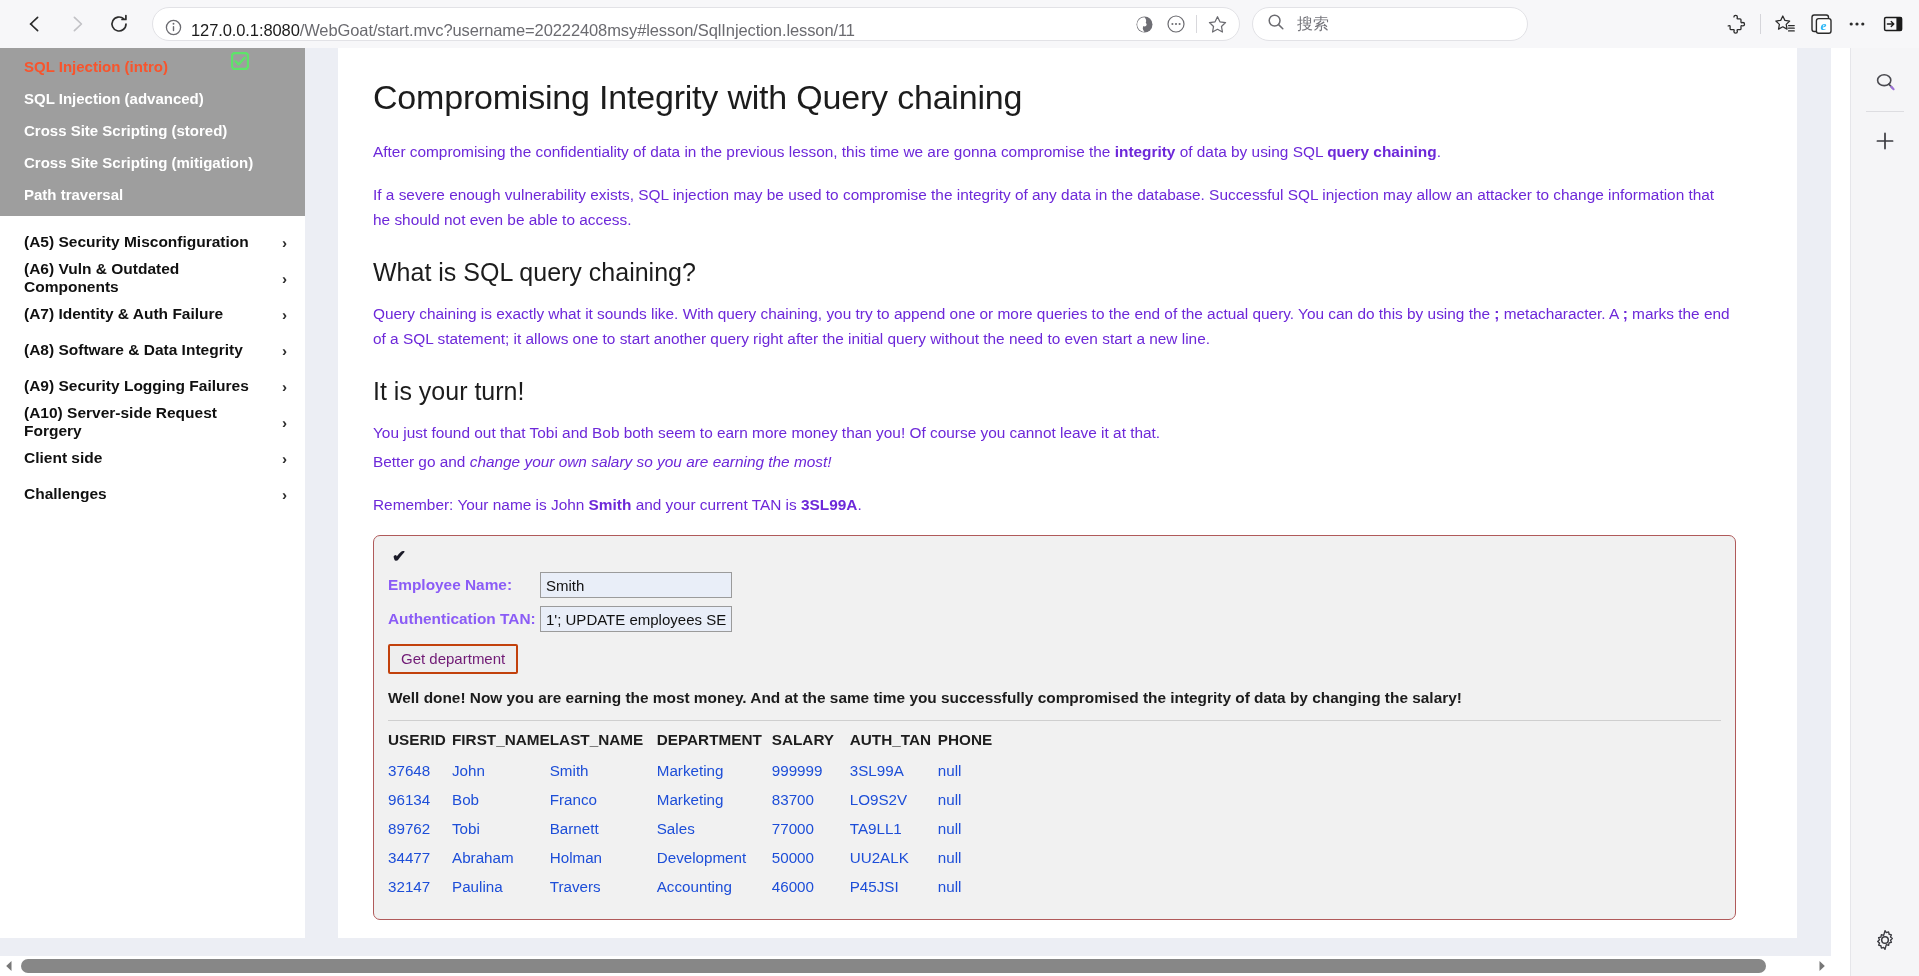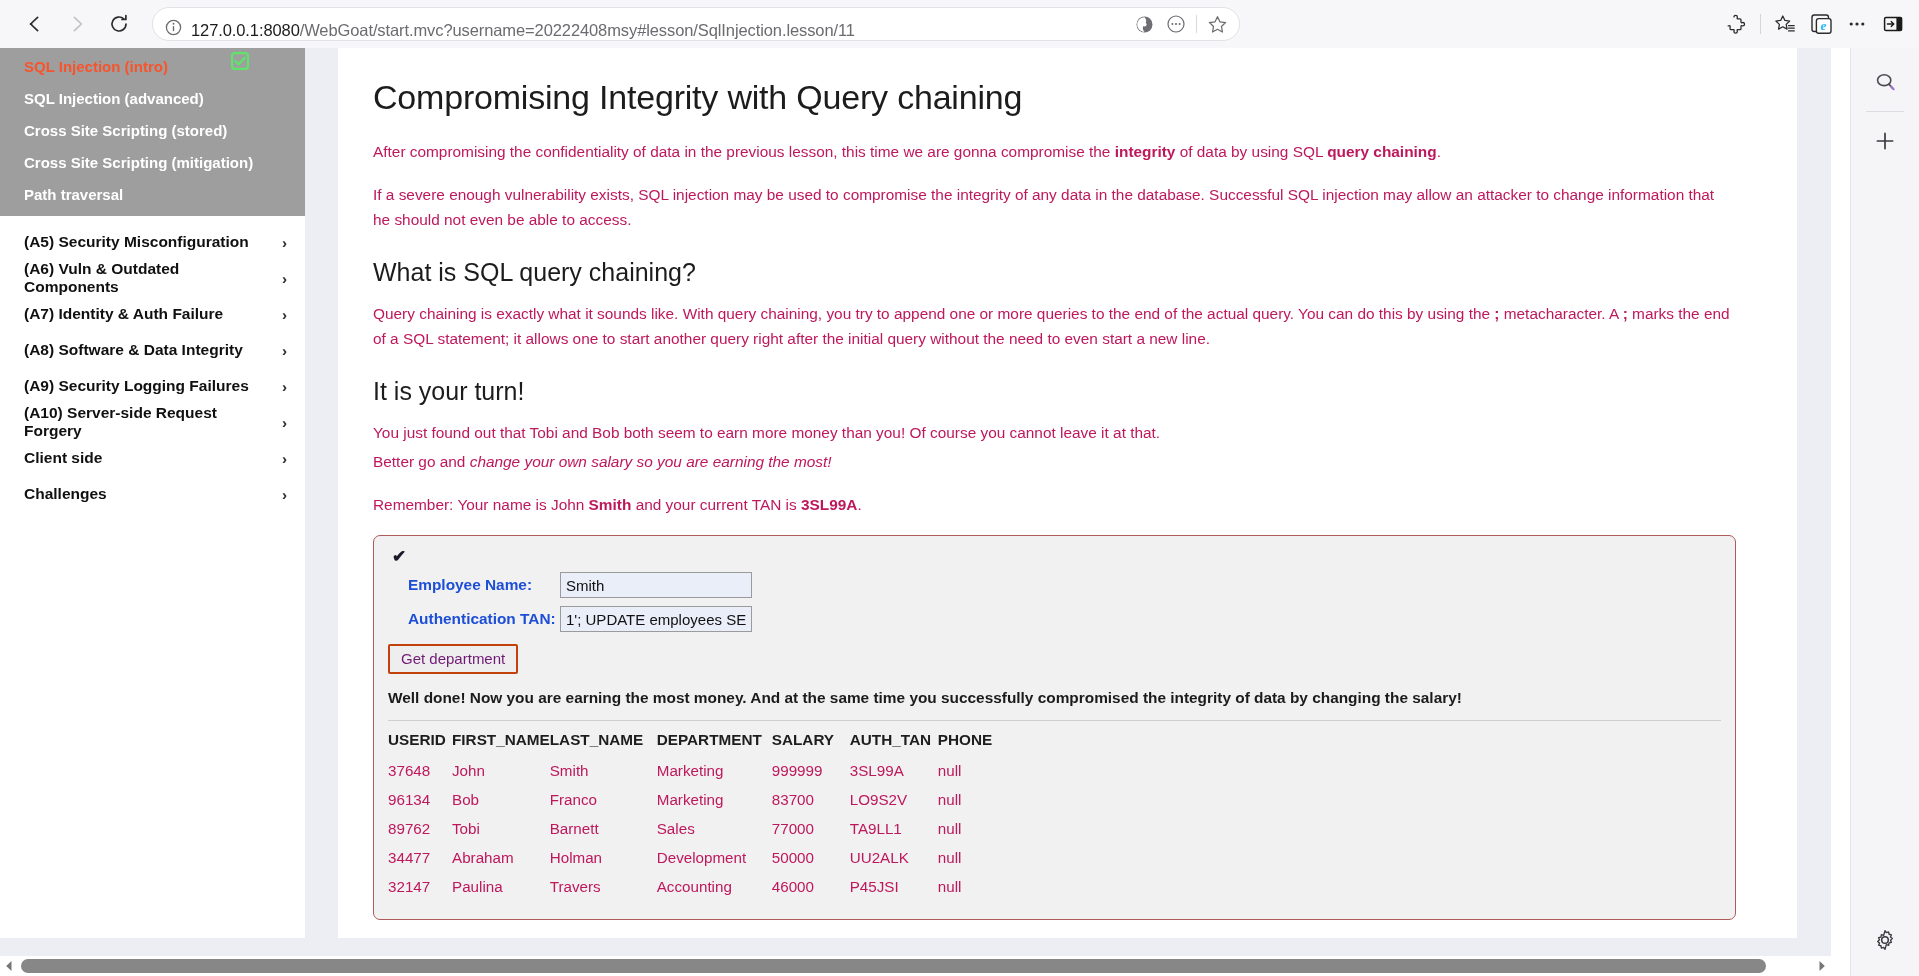--- a/index.html
+++ b/index.html
@@ -136,21 +136,21 @@
     font-size: 34px; font-weight: normal;
     margin: 0 0 22px 0; color: #1c1c1c;
     letter-spacing: -0.2px;
   }
   h2.section-head {
     font-size: 25px; font-weight: normal;
     margin: 26px 0 14px 0; color: #1c1c1c;
   }
   p.body-text {
     font-size: 15.4px; line-height: 25px;
-    margin: 0 0 18px 0; color: #be185d;
+    margin: 0 0 18px 0; color: #6d28d9;
     max-width: 1362px;
   }
   p.tight { margin-bottom: 4px; }
   .it { font-style: italic; }
   .bd { font-weight: bold; }
 
   
   #assignment-box {
     margin: 16px 0 0 0;
     border: 1.5px solid #b05a5a;
@@ -161,22 +161,22 @@
   }
   #assignment-check {
     font-size: 17px; font-weight: bold; color: #1b1b28;
     line-height: 16px; margin: 1px 0 7px 4px;
   }
   .form-row {
     display: flex; align-items: center;
     margin: 0 0 8px 0;
   }
   .form-label {
-    font-size: 15.4px; font-weight: bold; color: #1d4ed8;
-    width: 152px; flex: none; margin-left: 20px;
+    font-size: 15.4px; font-weight: bold; color: #8b5cf6;
+    width: 152px; flex: none;
   }
   .form-input {
     height: 26px; width: 192px;
     border: 1px solid #9b9b9b;
     background: #e9eef8;
     font-family: "Liberation Sans", sans-serif;
     font-size: 15px; color: #111111;
     padding: 0 5px;
   }
   #get-department-button {
@@ -200,21 +200,21 @@
     border-top: 1px solid #cfcfcf;
     width: 100%;
   }
   #result-table th {
     text-align: left;
     font-size: 15.3px; font-weight: bold; color: #1d1d1d;
     padding: 10px 0 7px 0;
     white-space: nowrap;
   }
   #result-table td {
-    font-size: 15.2px; color: #be185d;
+    font-size: 15.2px; color: #1d4ed8;
     padding: 6px 0 6px 0;
     white-space: nowrap;
   }
   #result-table th:nth-child(1), #result-table td:nth-child(1) { width: 64px; }
   #result-table th:nth-child(2), #result-table td:nth-child(2) { width: 97px; }
   #result-table th:nth-child(3), #result-table td:nth-child(3) { width: 107px; }
   #result-table th:nth-child(4), #result-table td:nth-child(4) { width: 115px; }
   #result-table th:nth-child(5), #result-table td:nth-child(5) { width: 78px; }
   #result-table th:nth-child(6), #result-table td:nth-child(6) { width: 88px; }
 
@@ -325,20 +325,29 @@
       </span>
       <span class="omni-sep"></span>
       <span class="omni-icon">
         <svg width="21" height="21" viewBox="0 0 21 21">
             <path d="M10.5 2.7l2.45 5.1 5.6.75-4.1 3.9 1.0 5.55-4.95-2.7-4.95 2.7 1.0-5.55-4.1-3.9 5.6-.75z" fill="none" stroke="#6b6b70" stroke-width="1.25" stroke-linejoin="round"></path>
           </svg>
       </span>
     </span>
   </div>
 
+  <div class="searchbox">
+    <span>
+      <svg width="18" height="18" viewBox="0 0 18 18">
+          <circle cx="7.6" cy="7.6" r="5.4" fill="none" stroke="#6b6b70" stroke-width="1.5"></circle>
+          <path d="M11.6 11.6l4.2 4.2" stroke="#6b6b70" stroke-width="1.5" stroke-linecap="round"></path>
+        </svg>
+    </span>
+    <span id="search-placeholder">搜索</span>
+  </div>
 
   <div id="chrome-right">
     <div class="tool-icon">
       <svg width="21" height="21" viewBox="0 0 22 22">
           <path d="M8.3 3.1c0-1 .8-1.7 1.8-1.7s1.8.7 1.8 1.7c0 .6-.3.9-.3 1.3 0 .4.3.6.8.6h2.3c.6 0 1 .4 1 1v2.4c0 .5.3.8.7.8.4 0 .7-.3 1.3-.3 1 0 1.7.8 1.7 1.8s-.7 1.8-1.7 1.8c-.6 0-.9-.3-1.3-.3-.4 0-.7.3-.7.8v2.4c0 .6-.4 1-1 1h-2.3c-.5 0-.8.2-.8.6 0 .4.3.7.3 1.3 0 1-.8 1.7-1.8 1.7s-1.8-.7-1.8-1.7c0-.6.3-.9.3-1.3 0-.4-.3-.6-.8-.6H5.3c-.6 0-1-.4-1-1v-2.4c0-.5-.3-.8-.7-.8-.4 0-.7.3-1.3.3" fill="none" stroke="#2b2b2b" stroke-width="1.35" stroke-linejoin="round" stroke-linecap="round"></path>
         </svg>
     </div>
     <div class="tool-sep"></div>
     <div class="tool-icon">
       <svg width="22" height="22" viewBox="0 0 23 22">

